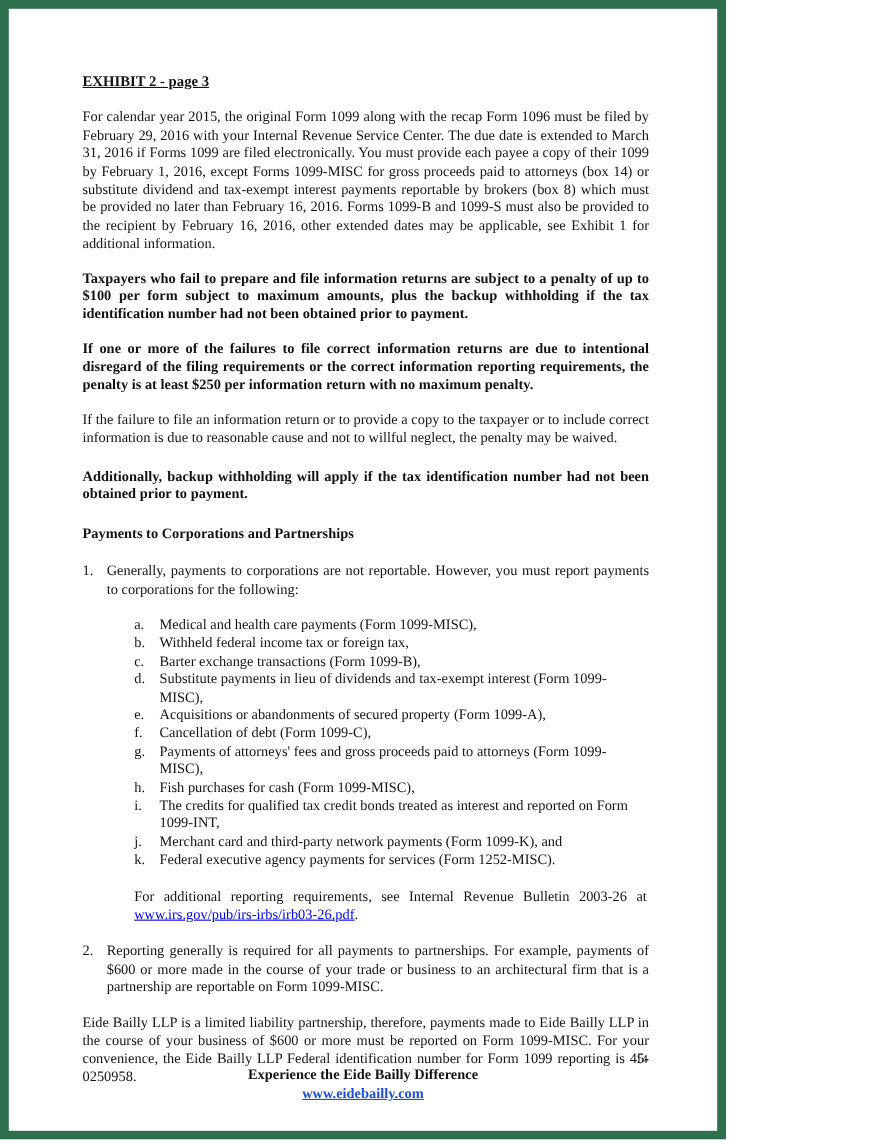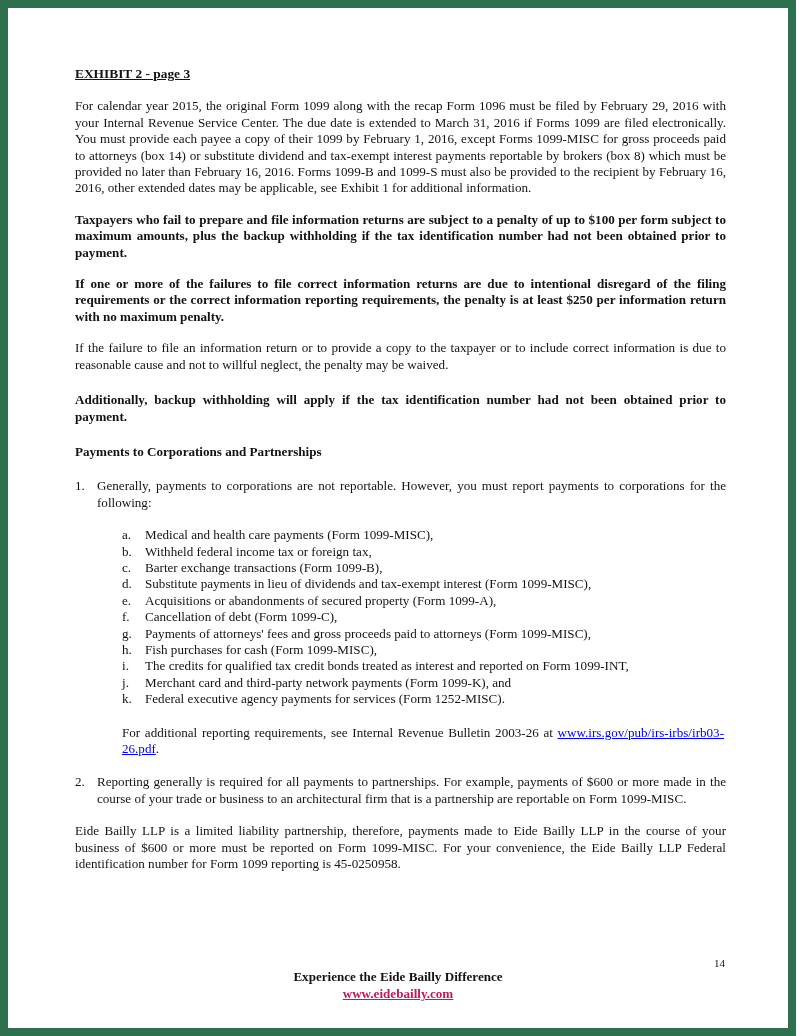--- a/index.html
+++ b/index.html
@@ -2,21 +2,21 @@
 <html><head>
 <meta charset="utf-8">
 <style>
   html, body {
     margin: 0;
     padding: 0;
     background: #ffffff;
   }
   .page {
     position: relative;
-    width: 796px;
+    width: 660px;
     height: 1036px;
     box-sizing: border-box;
     border: 8px solid #2e6f4e;
     background: #ffffff;
     font-family: "Liberation Serif", serif;
     font-size: 13.1px;
     line-height: 16.4px;
     color: #131313;
     overflow: hidden;
   }
@@ -79,21 +79,21 @@
     bottom: 26px;
     text-align: center;
     font-weight: bold;
     font-size: 13.1px;
     line-height: 16px;
     margin-top: 28px;
   }
   .footer-link {
     display: inline-block;
     margin-top: 1px;
-    color: #be185d;
+    color: #1d4ed8;
     font-weight: bold;
     text-decoration: underline;
     cursor: pointer;
   }
   .page-number {
     position: absolute;
     right: 63px;
     bottom: 57px;
     font-size: 11px;
   }

